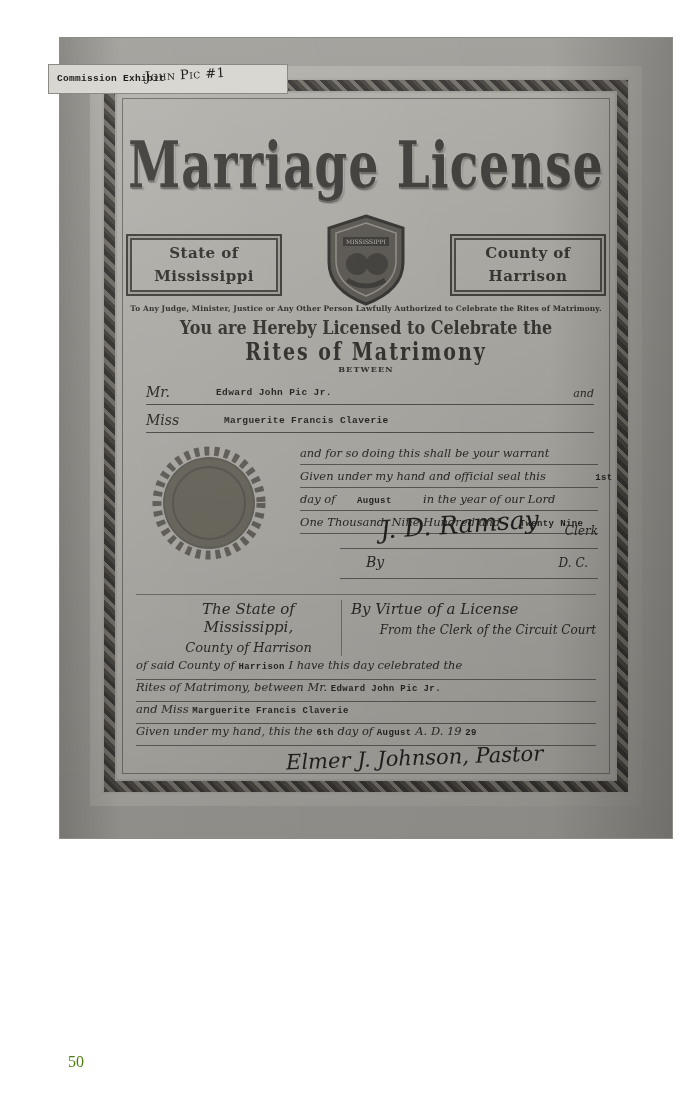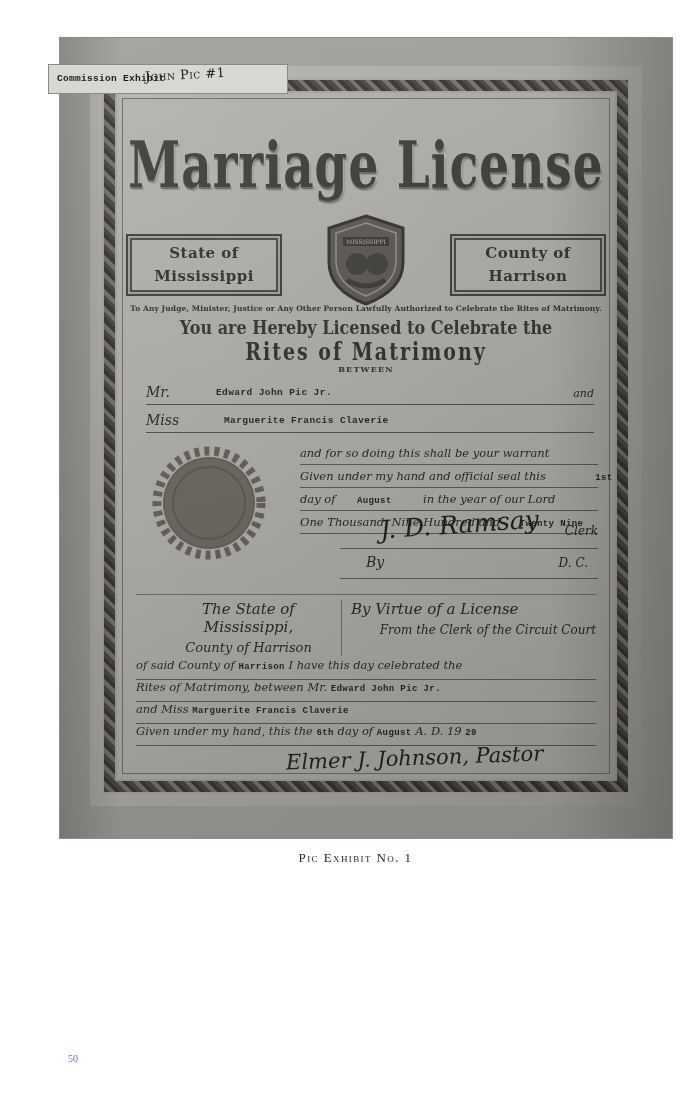--- a/index.html
+++ b/index.html
@@ -488,22 +488,22 @@
     font-variant: small-caps;
     letter-spacing: 1.4px;
     color: #2b2a28;
   }
 
   #page-number {
     position: absolute;
     left: 48px;
     top: 1053px;
     font-family: "Liberation Serif", serif;
-    font-size: 10px;
-    color: #8b5cf6;
+    font-size: 16px;
+    color: #4d7c0f;
   }
 </style>
 </head>
 <body>
 
 <div id="page">
 
   <div id="scan">
 
     <div id="certificate">
@@ -651,17 +651,16 @@
     </div>
 
   </div>
 
   <div id="exhibit-stamp">
     <span class="stamp-label">Commission Exhibit</span>
     <span class="stamp-hand">John Pic #1</span>
   </div>
 
 
-  <div id="printed-caption">Pic Exhibit No. 1</div>
 
   <div id="page-number">50</div>
 
 </div>
 
 </body></html>

